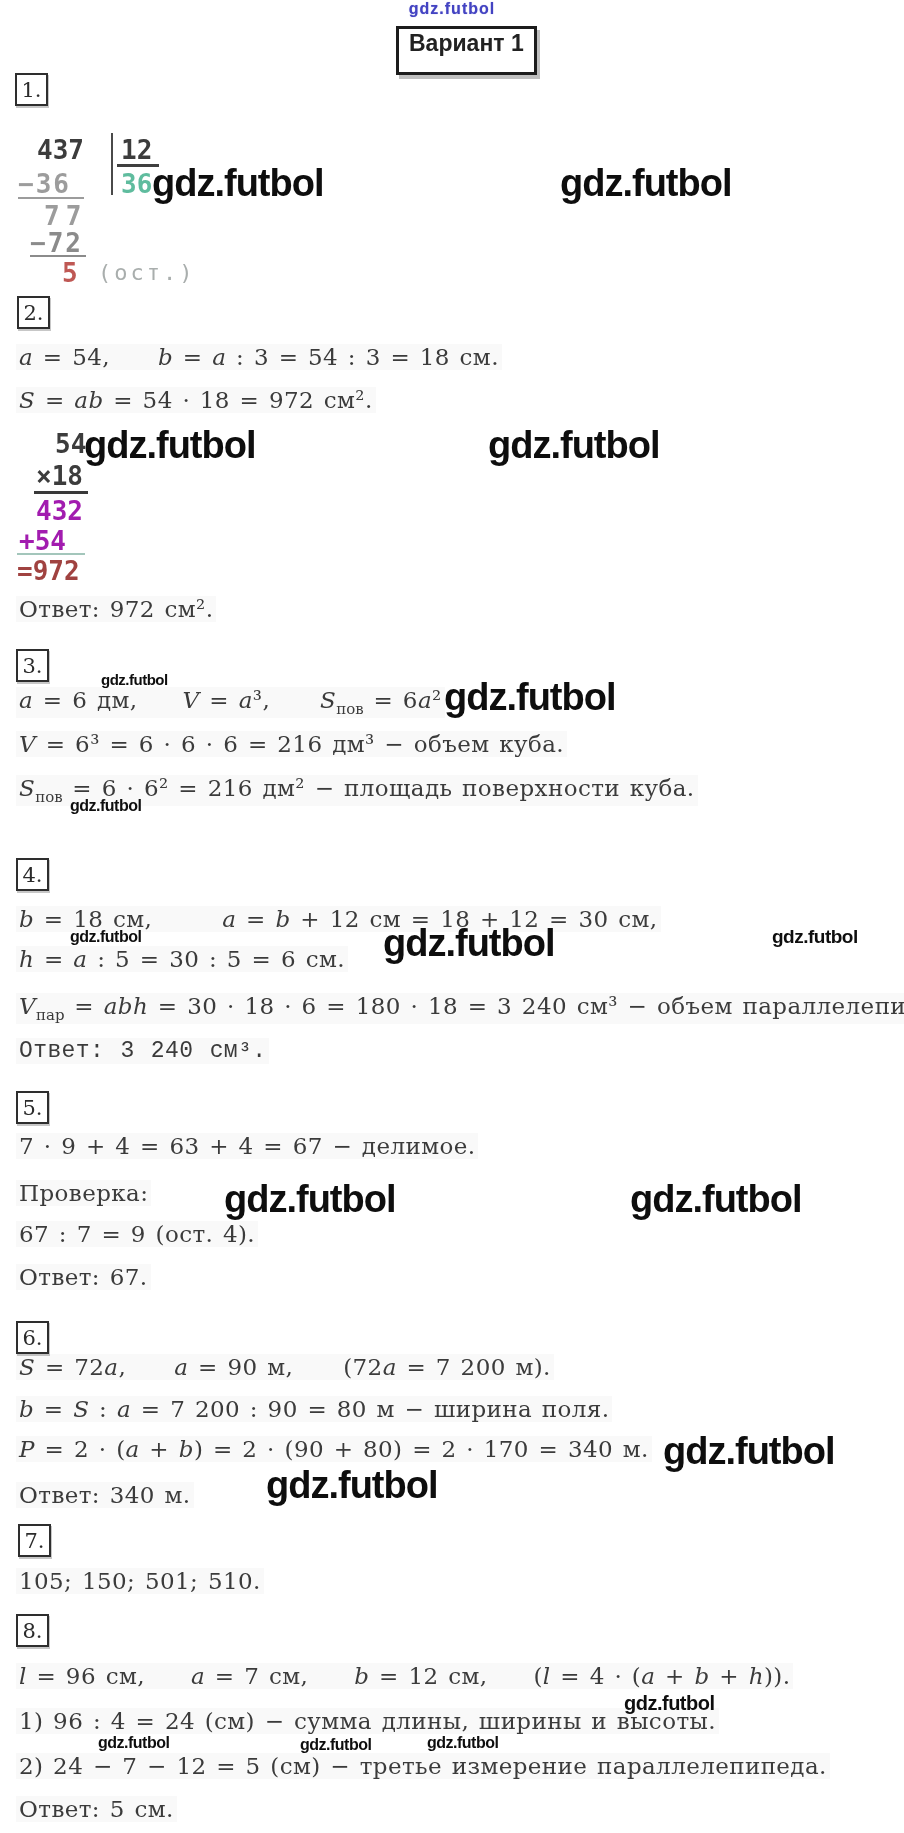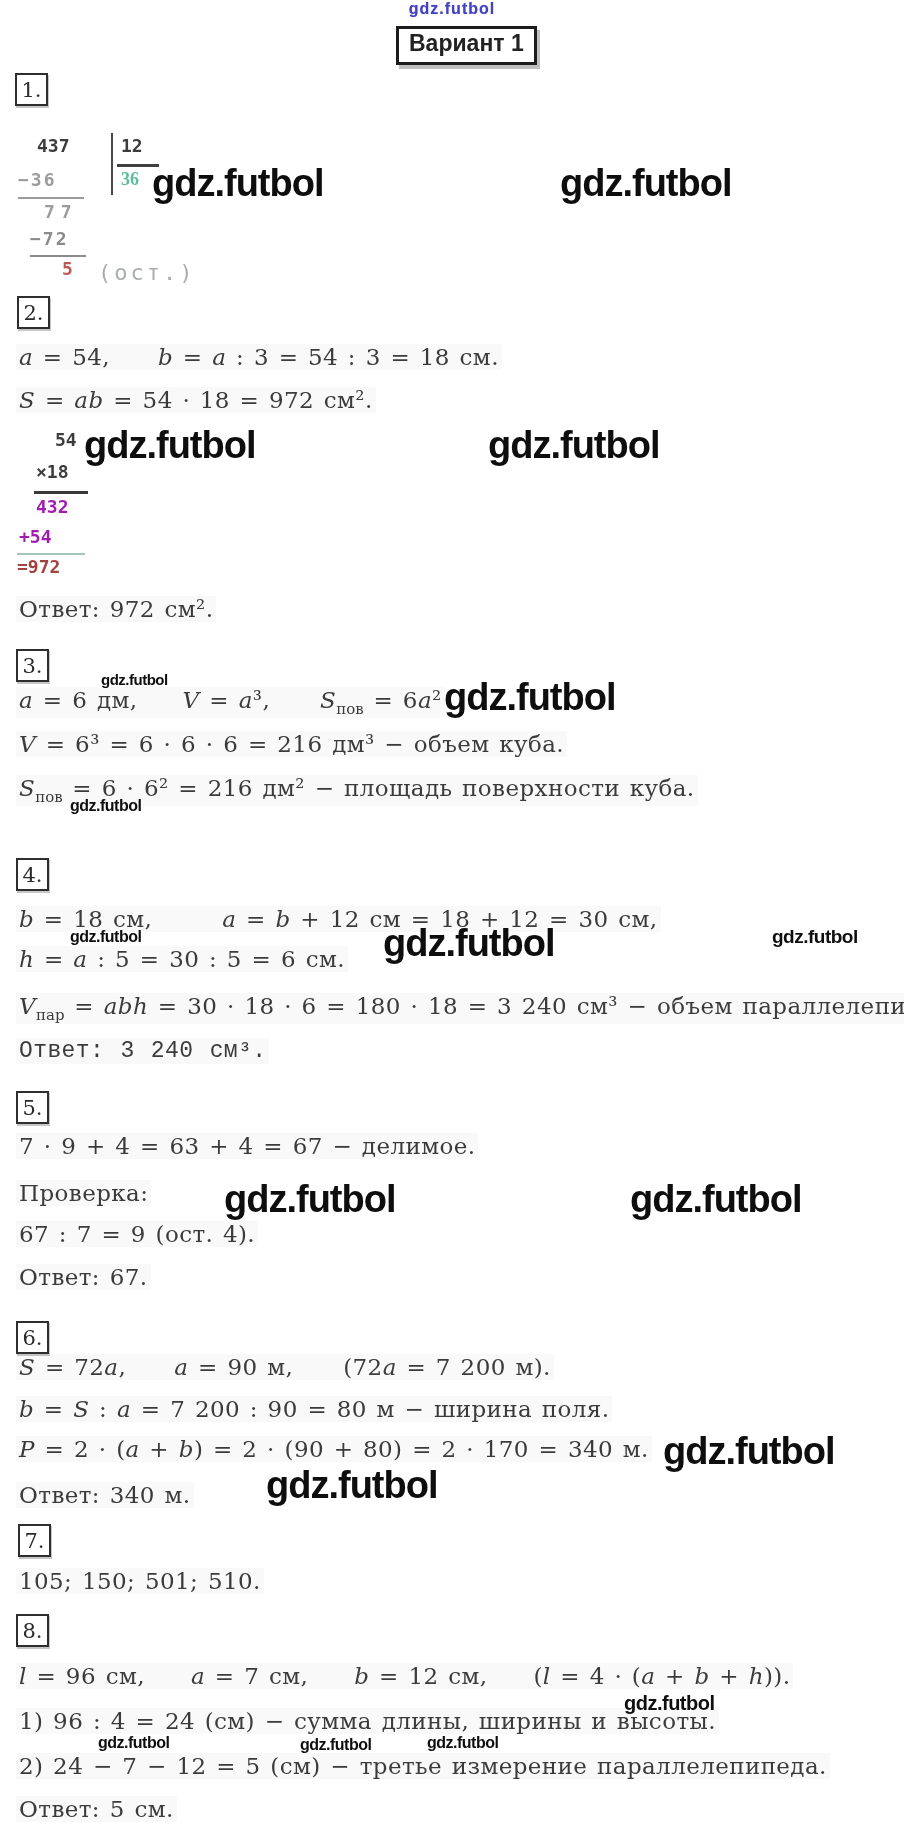--- a/index.html
+++ b/index.html
@@ -3,35 +3,35 @@
 <meta charset="utf-8">
 <style>
   html,body{margin:0;padding:0;background:#fff;}
   .page{position:relative;width:904px;height:1833px;background:#ffffff;overflow:hidden;
         font-family:"DejaVu Serif",serif;color:#3a3a3a;}
   
   .site-link{position:absolute;top:0;left:0;width:100%;text-align:center;
              font-family:"Liberation Sans",sans-serif;font-weight:700;font-size:16px;
              color:#4343c2;letter-spacing:1px;text-shadow:0 0 1px #9c9cdf;}
   .variant-box{position:absolute;left:396px;top:26px;border:3px solid #1c1c1c;
-               background:#fff;box-shadow:3px 4px 0 #bfbfbf;padding:1px 10px 5px 10px;
+               background:#fff;box-shadow:3px 4px 0 #bfbfbf;padding:1px 10px 15px 10px;
                font-family:"Liberation Sans",sans-serif;font-weight:700;font-size:23px;color:#222;}
   
   .num-box{position:absolute;width:29px;height:29px;border:2px solid #2e2e2e;background:#fff;
            box-shadow:1px 2px 0 #c7c7c7;display:flex;align-items:center;justify-content:center;
            font-size:21px;color:#2b2b2b;}
   
   .fline{position:absolute;font-size:23px;white-space:nowrap;letter-spacing:.4px;word-spacing:2px;
          background:rgba(70,70,70,.03);padding:0 3px;color:#3b3b3b;}
   .var{font-style:italic;}
   .sub{font-size:15px;vertical-align:-6px;letter-spacing:0;}
   .gap{display:inline-block;}
   
   .mono{position:absolute;font-family:"DejaVu Sans Mono",monospace;font-weight:700;
-        font-size:18px;white-space:pre;color:#3c3c3c;}
+        font-size:26px;white-space:pre;color:#3c3c3c;}
   .gray1{color:#9c9c9c;} .gray2{color:#8b8b8b;}
   .teal{color:#5fbc9e;} .teal-light{color:#a21caf;}
   .red-dark{color:#a04240;} .red-mid{color:#bf5854;}
   .ost{color:#a9aead;font-weight:400;font-size:22px;letter-spacing:3px;}
   .rule{position:absolute;}
   
   .wm{position:absolute;font-family:"Liberation Sans",sans-serif;font-weight:700;color:#0e0e0e;
       letter-spacing:-1px;white-space:nowrap;}
   .wm.big{font-size:38px;}
   .wm.med{font-size:20px;letter-spacing:-.5px;}
@@ -46,21 +46,21 @@
 
   <div class="site-link">gdz.futbol</div>
   <div class="variant-box">Вариант 1</div>
 
   <div class="num-box" style="left:15px;top:73px;">1.</div>
   <span class="mono" style="left:37px;top:135px;">437</span>
   <div class="rule" style="left:111px;top:133px;width:2px;height:62px;background:#4a4a4a;"></div>
   <span class="mono" style="left:121px;top:135px;">12</span>
   <div class="rule" style="left:117px;top:164px;width:42px;height:3px;background:#3f3f3f;"></div>
   <span class="mono gray1" style="left:18px;top:169px;letter-spacing:2px;">−36</span>
-  <span class="mono teal" style="left:121px;top:169px;font-family:Liberation Serif, serif;">36</span>
+  <span class="mono teal" style="left:121px;top:169px;">36</span>
   <div class="rule" style="left:18px;top:197px;width:66px;height:2px;background:#9c9c9c;"></div>
   <span class="mono gray1" style="left:44px;top:201px;letter-spacing:6px;">77</span>
   <span class="mono gray2" style="left:30px;top:228px;letter-spacing:2px;">−72</span>
   <div class="rule" style="left:30px;top:255px;width:56px;height:2px;background:#8b8b8b;"></div>
   <span class="mono red-mid" style="left:62px;top:258px;">5</span>
   <span class="mono ost" style="left:98px;top:260px;">(ост.)</span>
   <span class="wm big" style="left:152px;top:162px;">gdz.futbol</span>
   <span class="wm big" style="left:560px;top:162px;">gdz.futbol</span>
 
   <div class="num-box" style="left:17px;top:296px;">2.</div>

